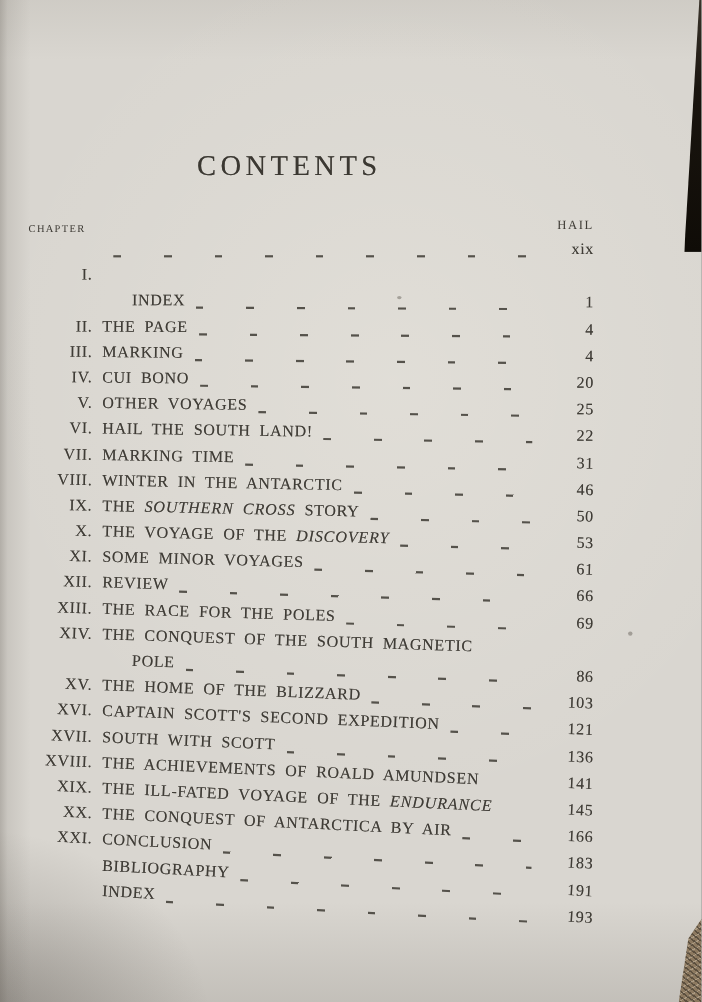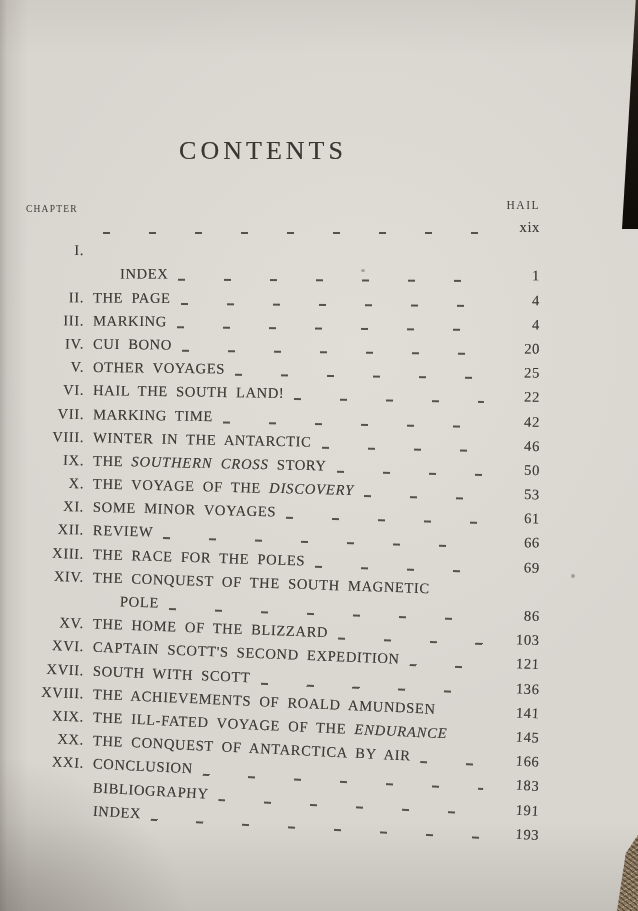--- a/index.html
+++ b/index.html
@@ -140,21 +140,21 @@
       <span class="num">VI.</span>
       <span class="ttl">HAIL THE SOUTH LAND!</span>
       <span class="lead"></span>
       <span class="pg">22</span>
     </div>
 
     <div class="row" style="--i:8">
       <span class="num">VII.</span>
       <span class="ttl">MARKING TIME</span>
       <span class="lead"></span>
-      <span class="pg">42</span>
+      <span class="pg">31</span>
     </div>
 
     <div class="row" style="--i:9">
       <span class="num">VIII.</span>
       <span class="ttl">WINTER IN THE ANTARCTIC</span>
       <span class="lead"></span>
       <span class="pg">46</span>
     </div>
 
     <div class="row" style="--i:10">

